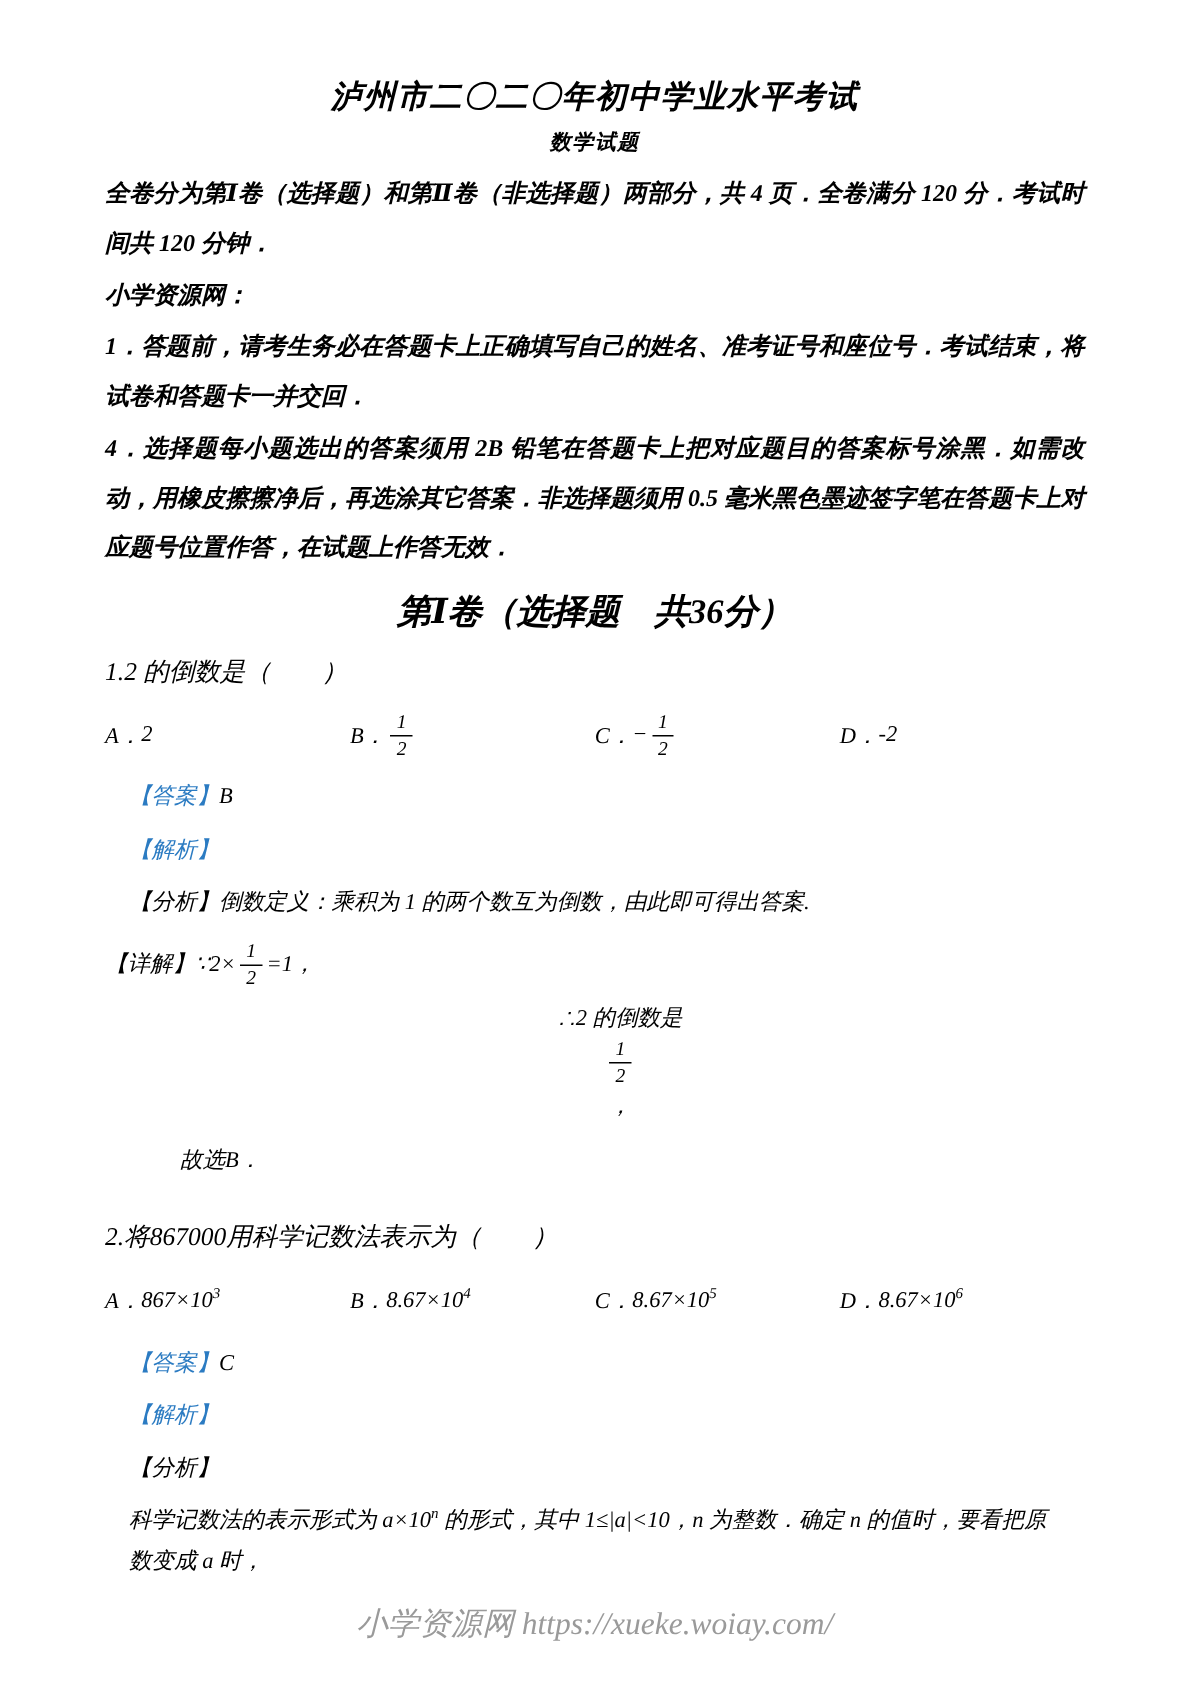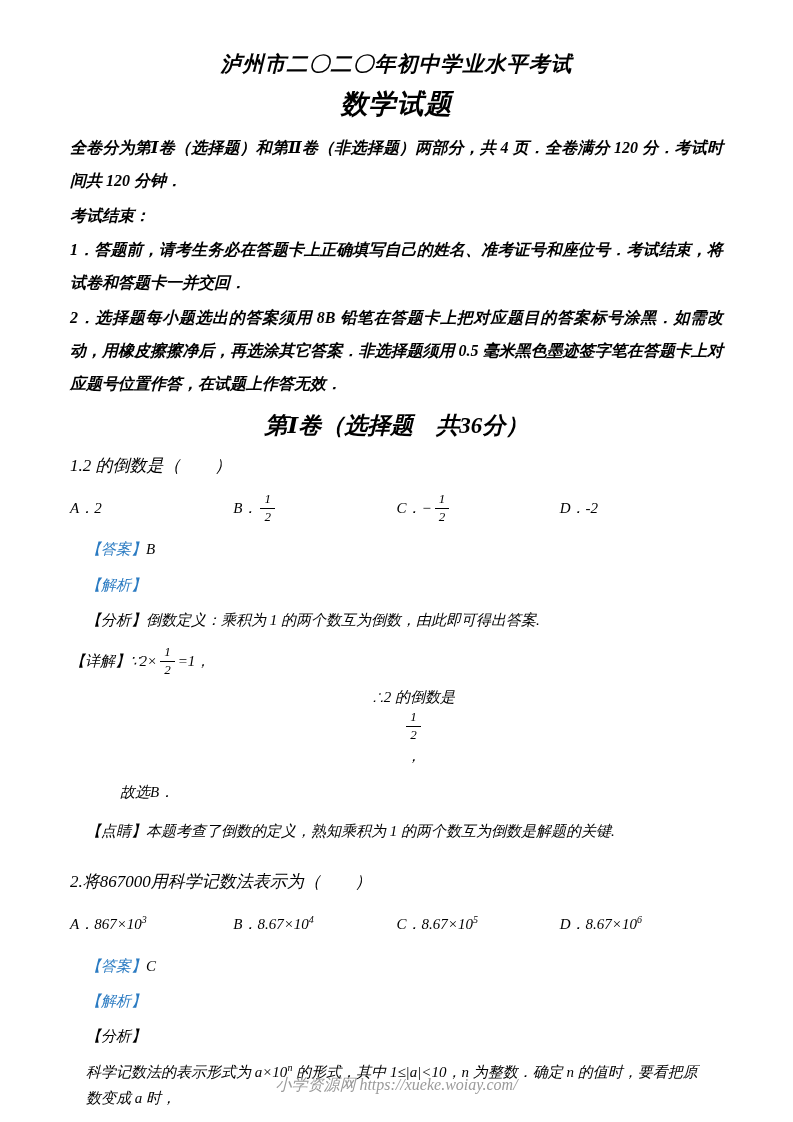--- a/index.html
+++ b/index.html
@@ -21,21 +21,21 @@
   p { margin: 0; }
   .title {
     text-align: center;
     font-size: 21px;
     font-weight: bold;
     margin-bottom: 8px;
     letter-spacing: 1px;
   }
   .subtitle {
     text-align: center;
-    font-size: 27px;
+    font-size: 14px;
     font-weight: bold;
     margin-bottom: 10px;
     letter-spacing: 1px;
   }
   .bold-par {
     font-size: 16px;
     font-weight: bold;
     line-height: 2.05;
     margin: 2px 0;
     text-align: justify;
@@ -101,35 +101,35 @@
   }
   .q2 { margin-top: 24px; }
   .tip-line { margin-top: 13px; }
   .footer {
     position: absolute;
     left: 0;
     right: 0;
     bottom: 26px;
     text-align: center;
     color: #9a9a9a;
-    font-size: 16px;
+    font-size: 21px;
   }
 </style>
 </head>
 <body>
 
 <div class="page">
 
   <div class="title">泸州市二〇二〇年初中学业水平考试</div>
   <div class="subtitle">数学试题</div>
 
   <p class="bold-par">全卷分为第Ⅰ卷（选择题）和第Ⅱ卷（非选择题）两部分，共 4 页．全卷满分 120 分．考试时间共 120 分钟．</p>
-  <p class="bold-par">考试结束：</p>
+  <p class="bold-par">小学资源网：</p>
   <p class="bold-par">1．答题前，请考生务必在答题卡上正确填写自己的姓名、准考证号和座位号．考试结束，将试卷和答题卡一并交回．</p>
-  <p class="bold-par">2．选择题每小题选出的答案须用 8B 铅笔在答题卡上把对应题目的答案标号涂黑．如需改动，用橡皮擦擦净后，再选涂其它答案．非选择题须用 0.5 毫米黑色墨迹签字笔在答题卡上对应题号位置作答，在试题上作答无效．</p>
+  <p class="bold-par">4．选择题每小题选出的答案须用 2B 铅笔在答题卡上把对应题目的答案标号涂黑．如需改动，用橡皮擦擦净后，再选涂其它答案．非选择题须用 0.5 毫米黑色墨迹签字笔在答题卡上对应题号位置作答，在试题上作答无效．</p>
 
   <div class="section-title">第Ⅰ卷（选择题　共36分）</div>
 
   <div class="question">
     <p class="stem">1.2 的倒数是（　　）</p>
 
     <div class="options">
       <span class="opt">
         <span>A．</span>
           <span>2</span>
@@ -173,21 +173,20 @@
         <span>∴2 的倒数是</span>
           <span class="frac">
             <span class="num">1</span>
             <span class="den">2</span>
           </span>
           <span>，</span>
       </p>
       <p class="line indent">故选B．</p>
     </div>
 
-    <p class="line tip-line">【点睛】本题考查了倒数的定义，熟知乘积为 1 的两个数互为倒数是解题的关键.</p>
   </div>
 
   <div class="question q2">
     <p class="stem">2.将867000用科学记数法表示为（　　）</p>
 
     <div class="options">
       <span class="opt">
         <span>A．</span>
           <span><span>867×10</span><sup>3</sup></span>
       </span>

